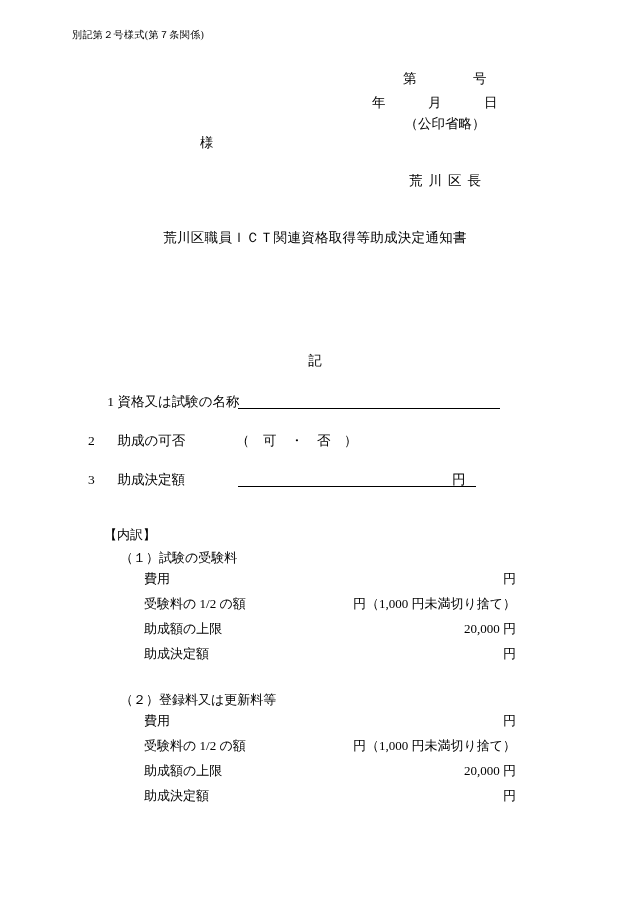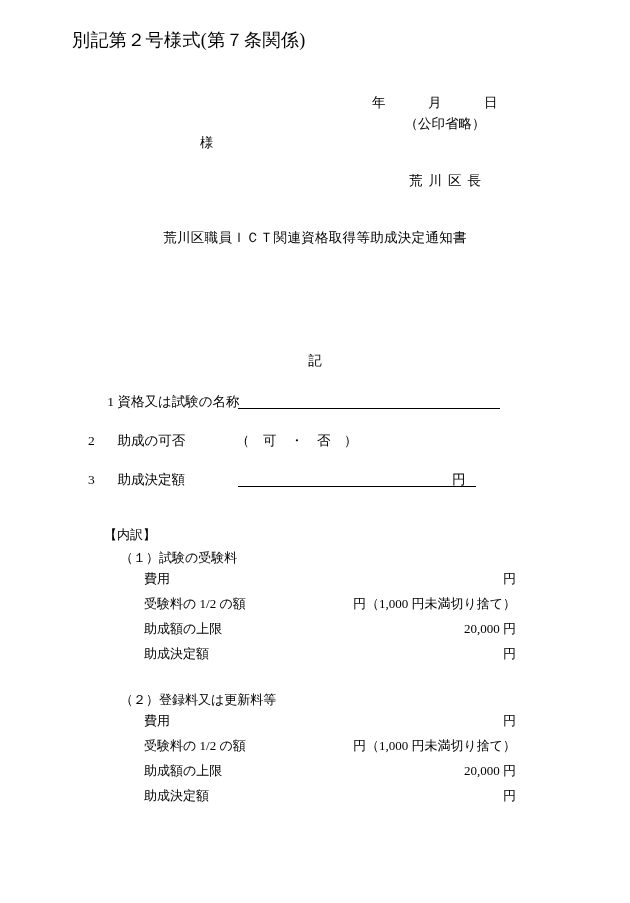--- a/index.html
+++ b/index.html
@@ -17,21 +17,21 @@
     height: 903px;
     background: #ffffff;
     overflow: hidden;
   }
   .abs { position: absolute; }
 
   
   .form-no {
     left: 72px;
     top: 28px;
-    font-size: 18px;
+    font-size: 10px;
     letter-spacing: 0.4px;
   }
 
   
   .doc-number {
     left: 330px;
     top: 70px;
     width: 230px;
     text-align: center;
     font-size: 13.5px;
@@ -159,20 +159,21 @@
   .row-spacer { flex: 1 1 auto; }
   .row-value { white-space: nowrap; text-align: right; }
 </style>
 </head>
 <body>
 
 <div id="page">
 
   <div class="abs form-no">別記第２号様式(第７条関係)</div>
 
+  <div class="abs doc-number">第　　　　号</div>
   <div class="abs seal-note">（公印省略）</div>
   <div class="abs doc-date">年　　　月　　　日</div>
 
   <div class="abs addressee">様</div>
   <div class="abs issuer">荒川区長</div>
 
   <div class="abs doc-title">荒川区職員ＩＣＴ関連資格取得等助成決定通知書</div>
 
 
   <div class="abs ki-mark">記</div>

